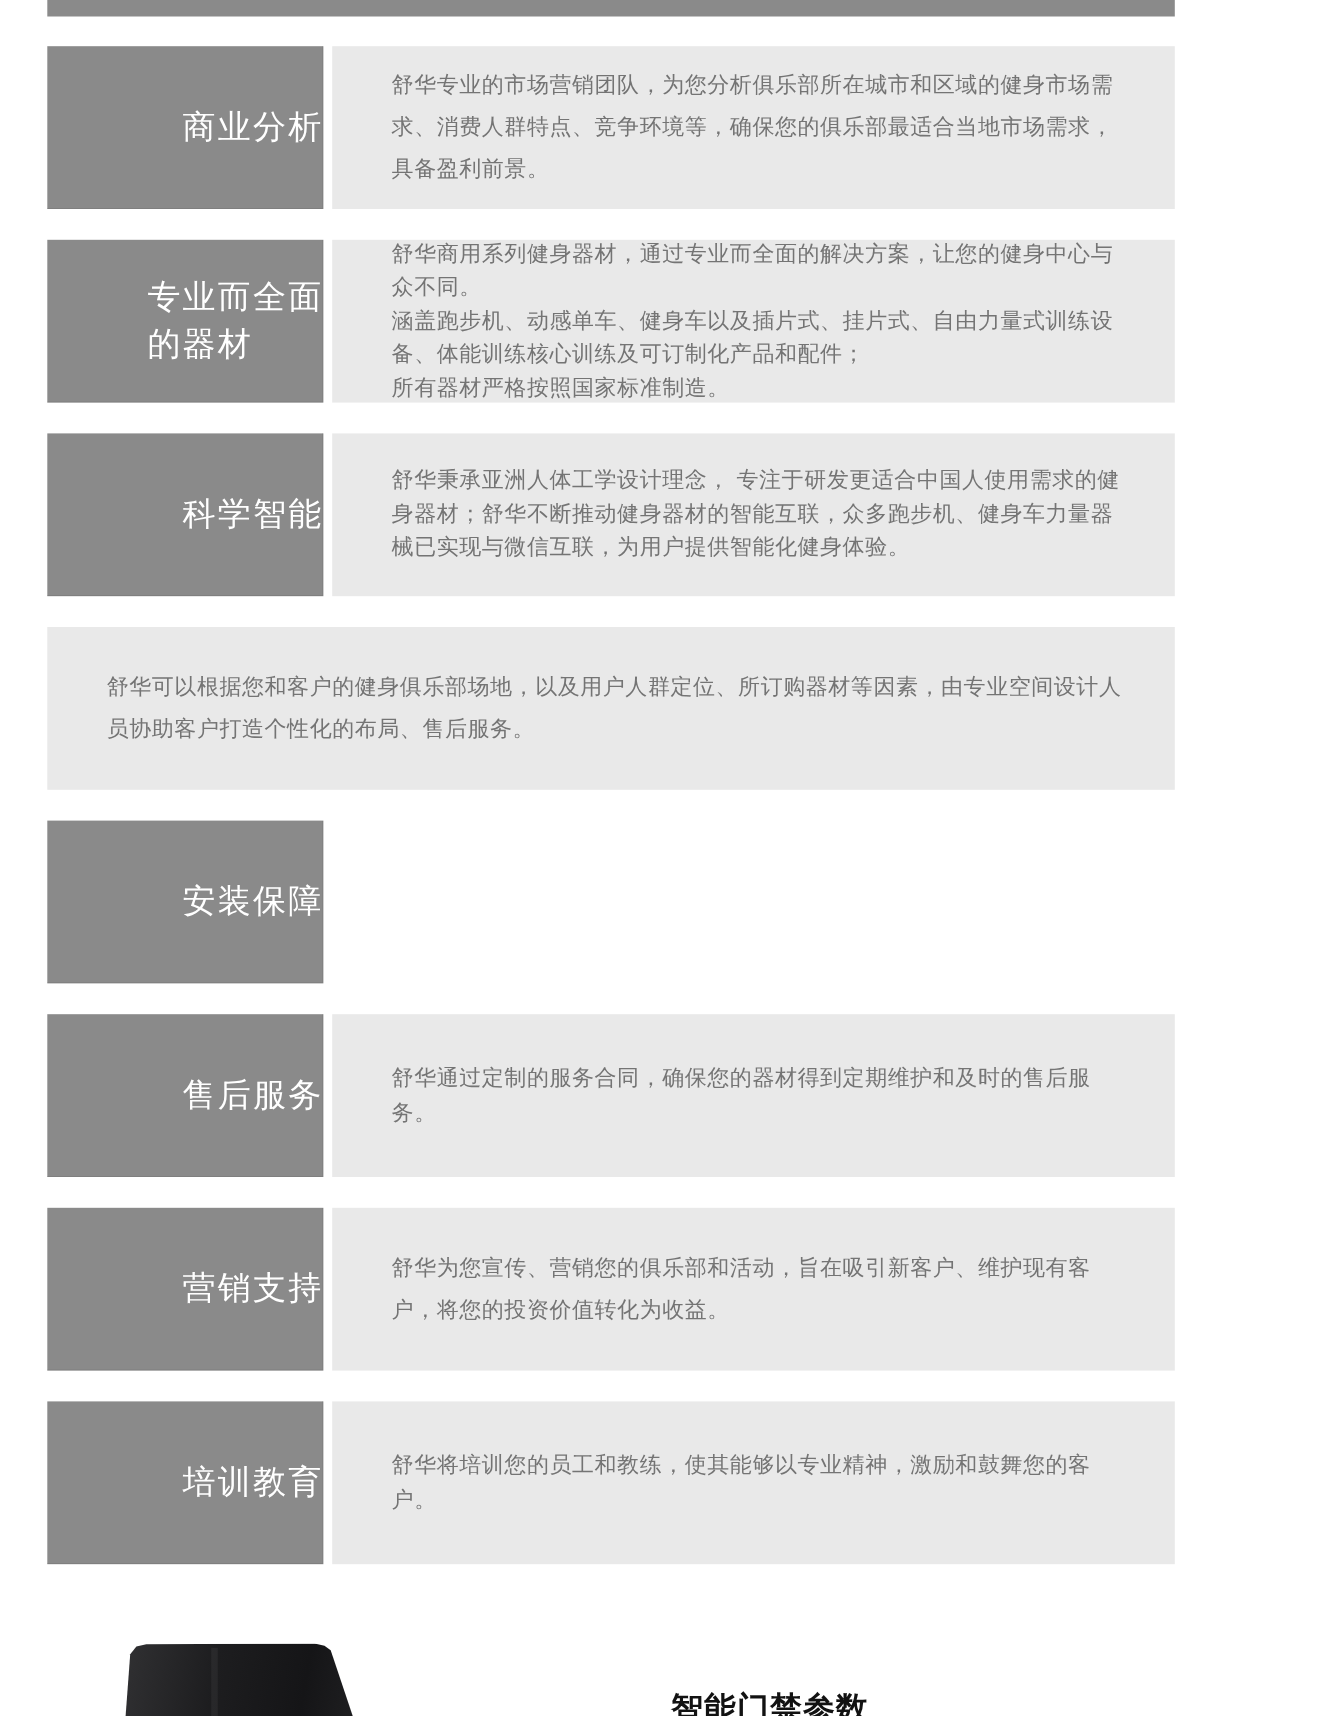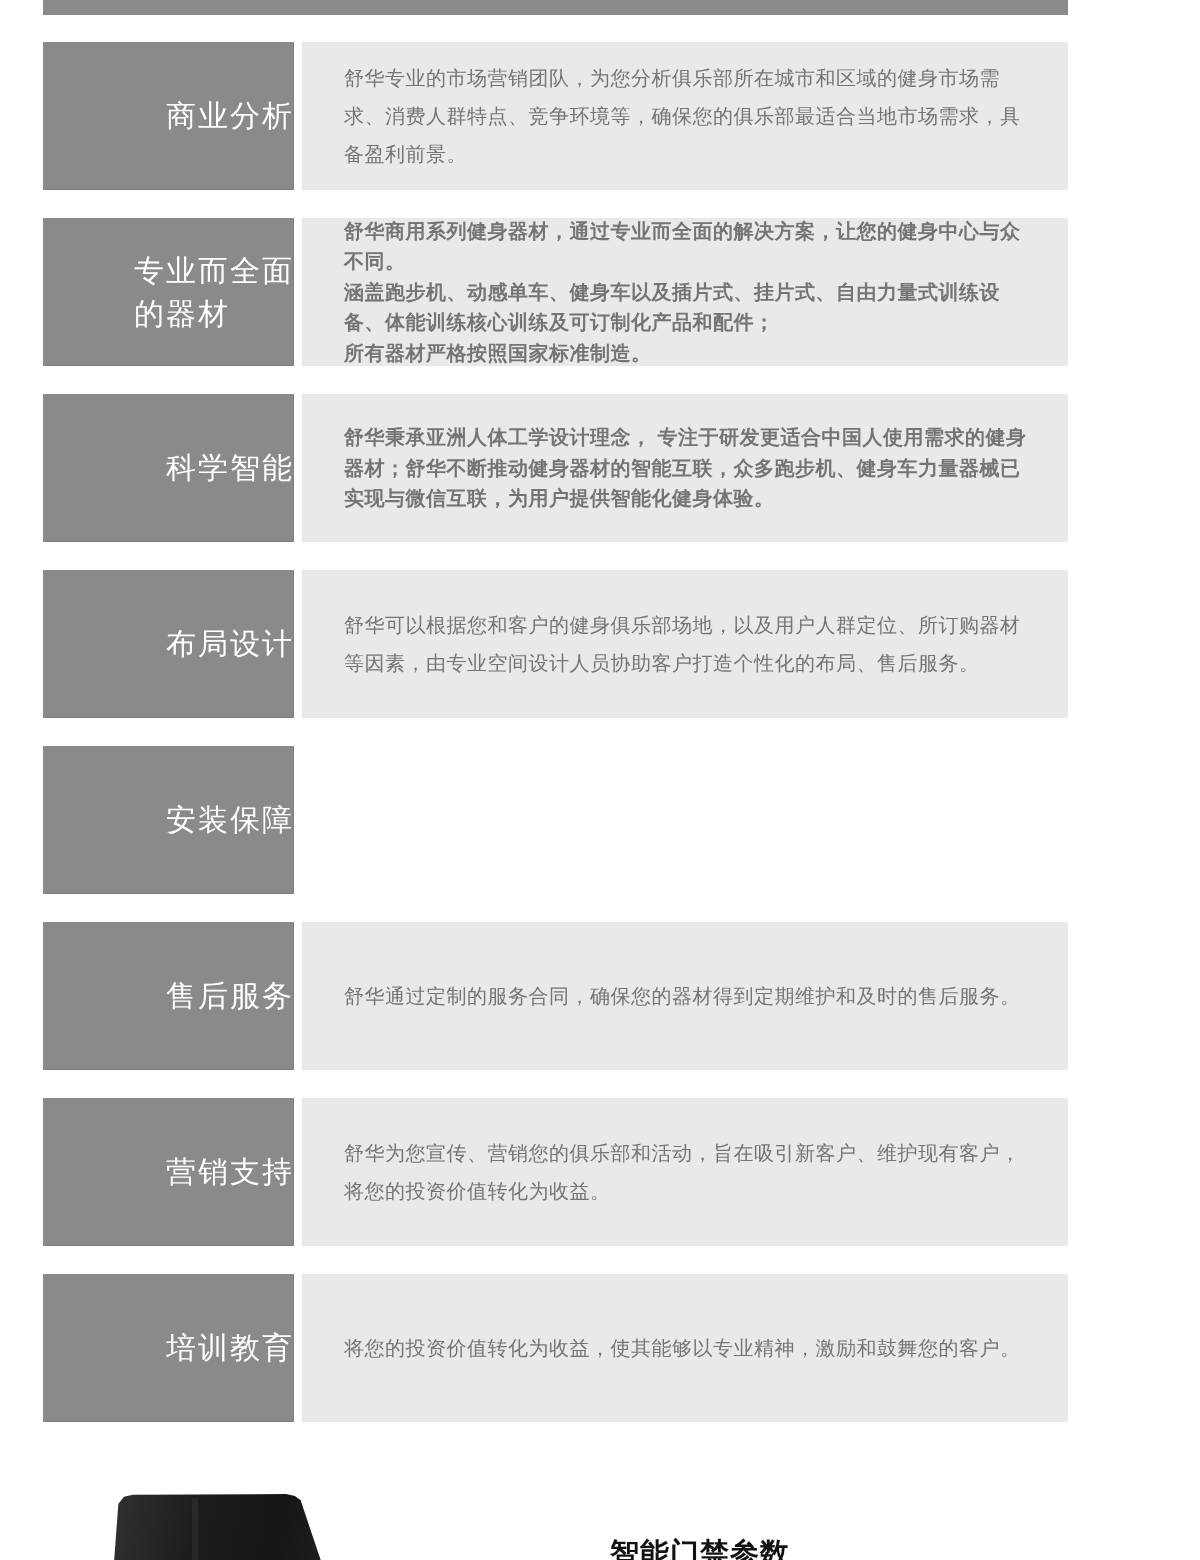--- a/index.html
+++ b/index.html
@@ -55,28 +55,28 @@
   }
   .service-desc {
     flex: 1;
     background: #e9e9e9;
     display: flex;
     align-items: center;
     padding: 10px 24px 10px 38px;
     box-sizing: border-box;
   }
   .service-desc p {
-    margin: 4px;
+    margin: 16px;
     color: #747474;
     font-size: 20px;
     letter-spacing: 0.5px;
     white-space: pre-line;
   }
   .sp-loose .service-desc p { line-height: 1.9; }
-  .sp-tight .service-desc p { line-height: 1.52; font-weight: bold; }
+  .sp-tight .service-desc p { line-height: 1.52; }
   .sp-single .service-desc p { line-height: 1.6; }
 
   .device-image {
     position: absolute;
     left: 106px;
     top: 1494px;
     width: 225px;
     height: 70px;
     background: linear-gradient(100deg, #323234 0%, #1d1d1f 40%, #151517 75%, #202022 100%);
     clip-path: polygon(5.5% 14%, 8% 4%, 12% 1%, 80% 0%, 84% 3%, 86.5% 9%, 96% 100%, 3.5% 100%);
@@ -130,23 +130,20 @@
   <div class="service-row sp-tight">
     <div class="service-label">
       <span>科学智能</span>
     </div>
     <div class="service-desc">
       <p>舒华秉承亚洲人体工学设计理念， 专注于研发更适合中国人使用需求的健身器材；舒华不断推动健身器材的智能互联，众多跑步机、健身车力量器械已实现与微信互联，为用户提供智能化健身体验。</p>
     </div>
   </div>
 
   <div class="service-row sp-loose">
-    <div class="service-label">
-      <span>布局设计</span>
-    </div>
     <div class="service-desc">
       <p>舒华可以根据您和客户的健身俱乐部场地，以及用户人群定位、所订购器材等因素，由专业空间设计人员协助客户打造个性化的布局、售后服务。</p>
     </div>
   </div>
 
   <div class="service-row sp-loose">
     <div class="service-label">
       <span>安装保障</span>
     </div>
   </div>
@@ -167,21 +164,21 @@
     <div class="service-desc">
       <p>舒华为您宣传、营销您的俱乐部和活动，旨在吸引新客户、维护现有客户，将您的投资价值转化为收益。</p>
     </div>
   </div>
 
   <div class="service-row sp-single">
     <div class="service-label">
       <span>培训教育</span>
     </div>
     <div class="service-desc">
-      <p>将您的投资价值转化为收益，使其能够以专业精神，激励和鼓舞您的客户。</p>
+      <p>舒华将培训您的员工和教练，使其能够以专业精神，激励和鼓舞您的客户。</p>
     </div>
   </div>
 
 </div>
 
 <div class="device-image">
   <div class="device-screen-glare"></div>
 </div>
 
 <div class="footer-title">智能门禁参数</div>

